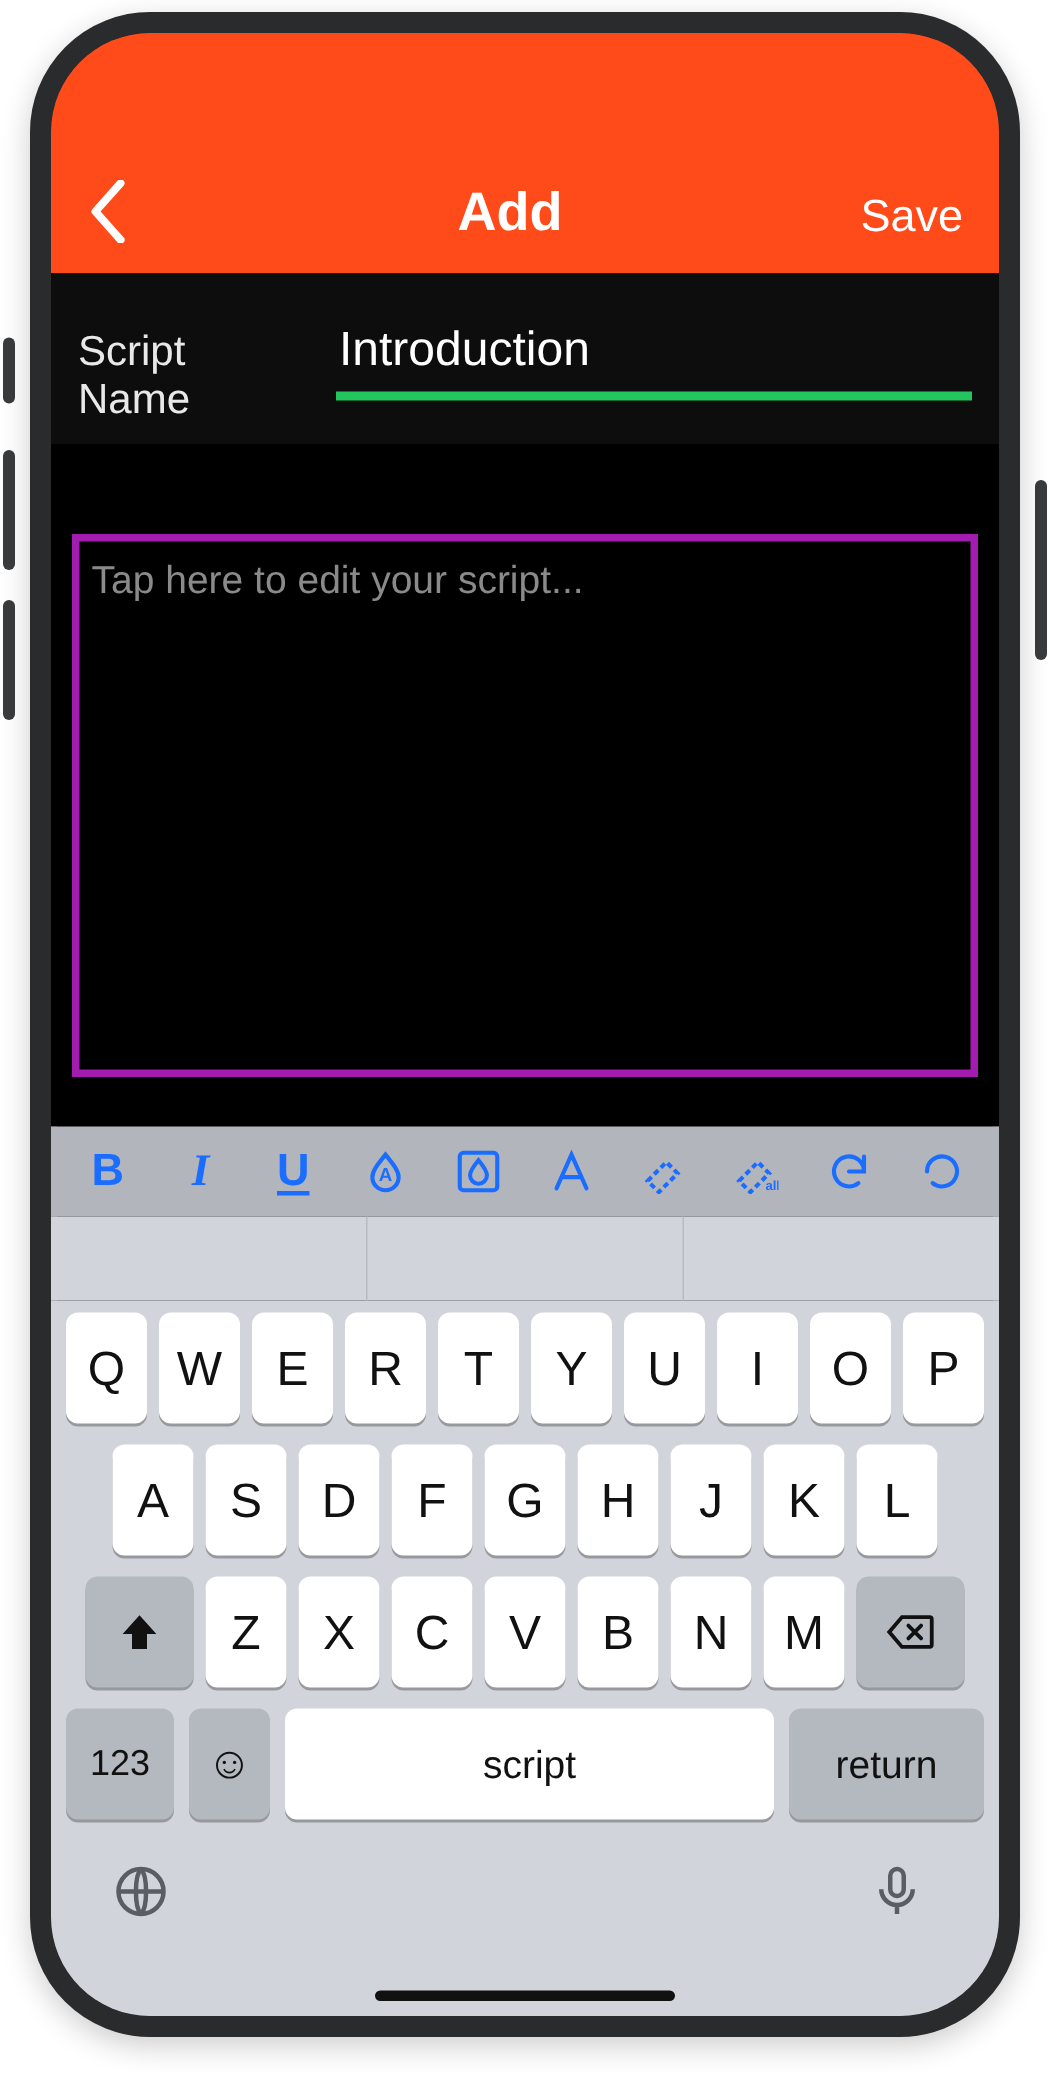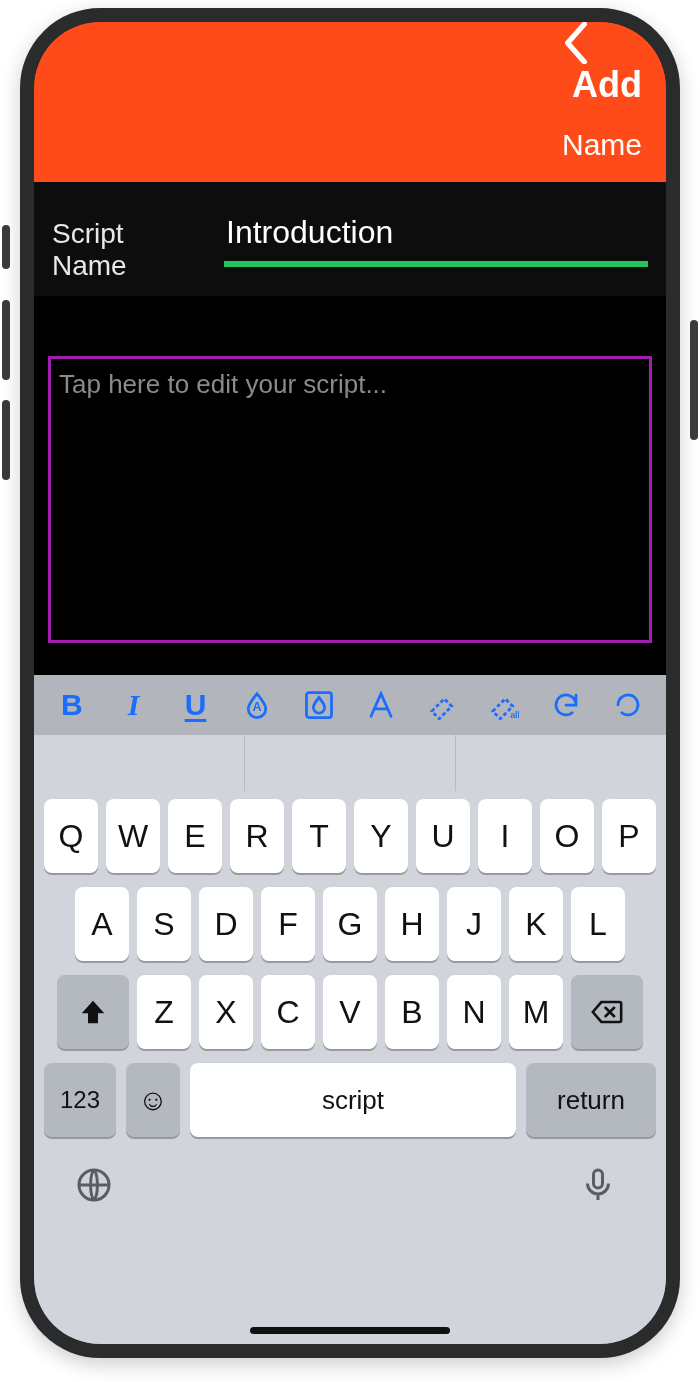--- a/index.html
+++ b/index.html
@@ -26,34 +26,34 @@
     width: 320px; height: 48px; background: #111214;
     border-bottom-left-radius: 28px; border-bottom-right-radius: 28px;
     display: flex; align-items: center; justify-content: center; gap: 60px;
   }
   .speaker { width: 90px; height: 10px; background: #2d2e30; border-radius: 6px; }
   .camera  { width: 18px; height: 18px; background: #2d2e30; border-radius: 50%; border: 2px solid #1a1b1d; }
 
   .screen { position: absolute; inset: 0; display: flex; flex-direction: column; }
 
   
-  .navbar { height: 160px; background: #ff4b1a; display: flex; align-items: flex-end; padding: 0 24px 20px; color: #fff; flex-direction: column; }
+  .navbar { height: 160px; background: #ff4b1a; display: flex; align-items: flex-end; padding: 0 24px 20px; color: #fff; }
   .back-slot { width: 80px; display: flex; align-items: center; }
   .back-chevron { width: 28px; height: 42px; }
   .nav-title { flex: 1; text-align: center; font-size: 36px; font-weight: 600; }
   .nav-save { width: 100px; text-align: right; font-size: 30px; font-weight: 400; }
 
   
   .name-row { background: #0d0d0d; padding: 28px 18px 14px; display: flex; align-items: baseline; gap: 24px; }
   .name-label { color: #e8e8e8; font-size: 28px; font-weight: 400; }
   .name-input { flex: 1; background: transparent; border: none; border-bottom: 6px solid #22c55e; color: #fff; font-size: 32px; font-weight: 500; padding: 4px 2px 10px; outline: none; }
 
   
   .editor-wrap { background: #000; padding: 60px 14px 28px; }
-  .editor { width: 100%; height: 287px; background: transparent; color: #9a9a9a; border: 3px solid #a21caf; padding: 10px 8px; font-size: 26px; outline: none; resize: none; font-family: inherit; }
+  .editor { width: 100%; height: 362px; background: transparent; color: #9a9a9a; border: 5px solid #a21caf; padding: 10px 8px; font-size: 26px; outline: none; resize: none; font-family: inherit; }
   .editor::placeholder { color: #8a8a8a; }
 
   
   .fmt-bar { height: 60px; background: #b2b5bb; display: flex; align-items: center; gap: 30px; padding: 0 22px; overflow: hidden; }
   .fmt-btn { width: 38px; height: 38px; display: flex; align-items: center; justify-content: center; color: #1a6dff; font-size: 30px; font-weight: 700; }
   .fmt-btn.italic span { font-style: italic; font-family: Georgia, serif; font-weight: 700; }
   .fmt-btn.u span { text-decoration: underline; text-underline-offset: 4px; }
   .fmt-btn svg { width: 30px; height: 30px; fill: none; stroke: #1a6dff; stroke-width: 2.2; }
 
   
@@ -101,21 +101,21 @@
 
   <div class="screen">
 
     <div class="navbar">
       <div class="back-slot">
         <svg class="back-chevron" viewBox="0 0 24 40">
           <polyline points="20,2 4,20 20,38" fill="none" stroke="#fff" stroke-width="5" stroke-linecap="round" stroke-linejoin="round"></polyline>
         </svg>
       </div>
       <div class="nav-title">Add</div>
-      <div class="nav-save">Name</div>
+      <div class="nav-save">Save</div>
     </div>
 
     <div class="name-row">
       <div class="name-label">Script Name</div>
       <input class="name-input" type="text" value="Introduction" style="">
     </div>
 
     <div class="editor-wrap">
       <textarea class="editor" placeholder="Tap here to edit your script..." style=""></textarea>
     </div>

